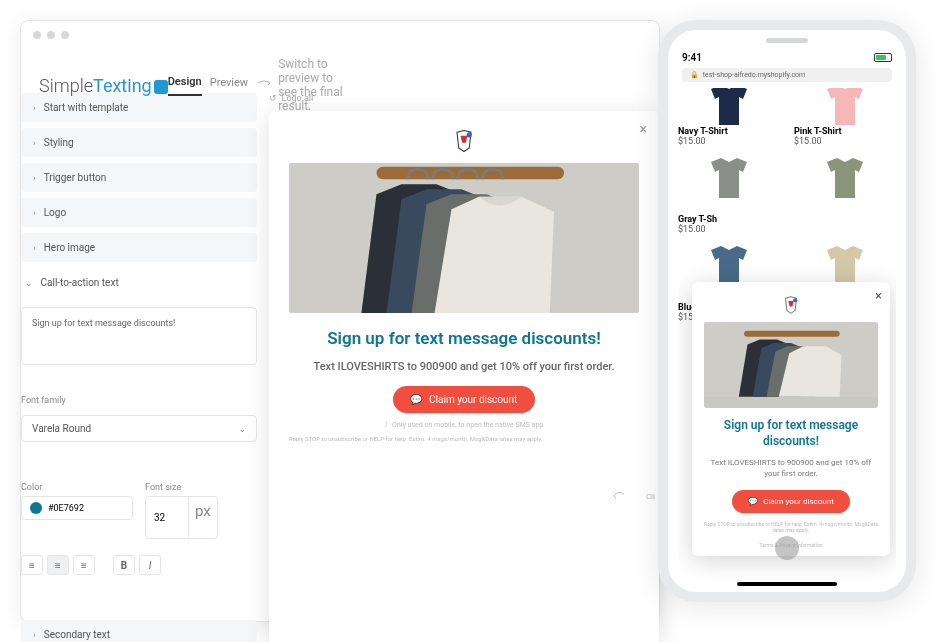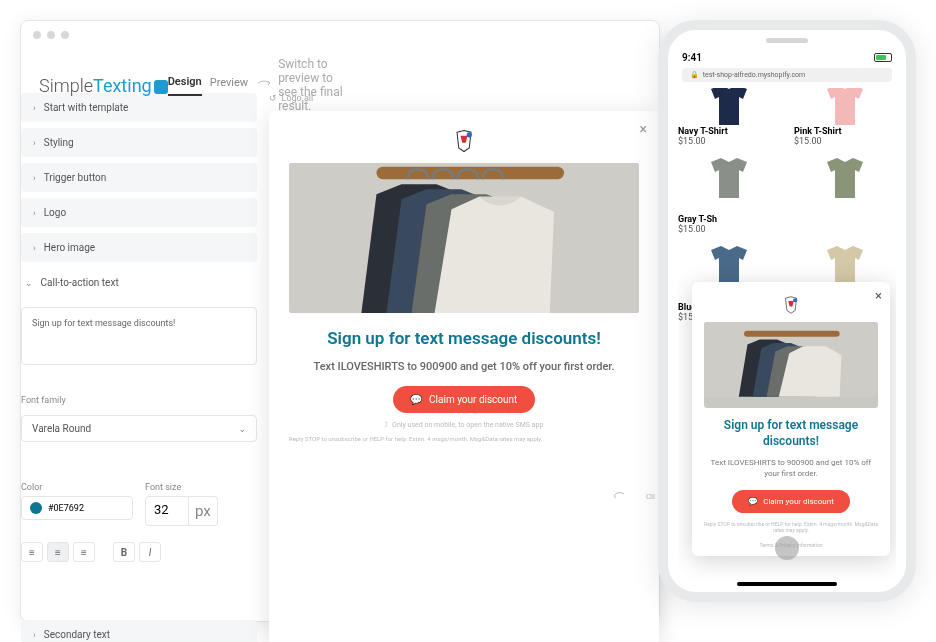--- a/index.html
+++ b/index.html
@@ -23,21 +23,21 @@
 .acc-open{background:transparent;border:none;padding:9px 4px}
 .chev{font-size:9px;color:#888}
 .cta-text{border:1px solid #e5e5e5;border-radius:4px;padding:10px;font-size:9px;color:#666;height:58px;margin-top:4px}
 .field-label{font-size:9px;color:#888;margin-top:24px;margin-bottom:4px}
 .select{border:1px solid #e5e5e5;border-radius:4px;padding:7px 10px;font-size:10px;color:#555;display:flex;justify-content:space-between;align-items:center}
 .row{display:flex;gap:12px;margin-top:10px}
 .col{flex:1}
 .color-input{border:1px solid #e5e5e5;border-radius:4px;padding:5px 8px;font-size:9px;display:flex;align-items:center;gap:6px}
 .swatch{width:12px;height:12px;border-radius:50%;background:#0E7692}
 .size-input{display:flex}
-.size-input .num{border:1px solid #e5e5e5;border-radius:4px 0 0 4px;padding:5px 8px;font-size:13px;width:44px}
+.size-input .num{border:1px solid #e5e5e5;border-radius:4px 0 0 4px;padding:15px 8px;font-size:10px;width:44px}
 .size-input .unit{border:1px solid #e5e5e5;border-left:none;border-radius:0 4px 4px 0;padding:5px 6px;font-size:15px;color:#888}
 .format{display:flex;gap:18px;margin-top:10px}
 .fmt-group{display:flex;gap:4px}
 .fmt-btn{width:22px;height:20px;border:1px solid #e5e5e5;border-radius:3px;display:flex;align-items:center;justify-content:center;font-size:10px;color:#666;cursor:pointer}
 .fmt-btn.sel{background:#eef0f2}
 .canvas{flex:1;display:flex;flex-direction:column}
 .clear{font-size:9px;color:#aaa;display:flex;align-items:center;gap:5px;margin-bottom:8px;cursor:pointer}
 .popup{background:#fff;border-radius:6px;box-shadow:0 4px 24px rgba(0,0,0,.12);padding:16px 20px 10px;position:relative;flex:1;display:flex;flex-direction:column;align-items:center;overflow:hidden}
 .close-x{position:absolute;top:10px;right:12px;font-size:14px;color:#999;cursor:pointer}
 .pop-logo{width:28px;height:28px;margin-bottom:8px}

